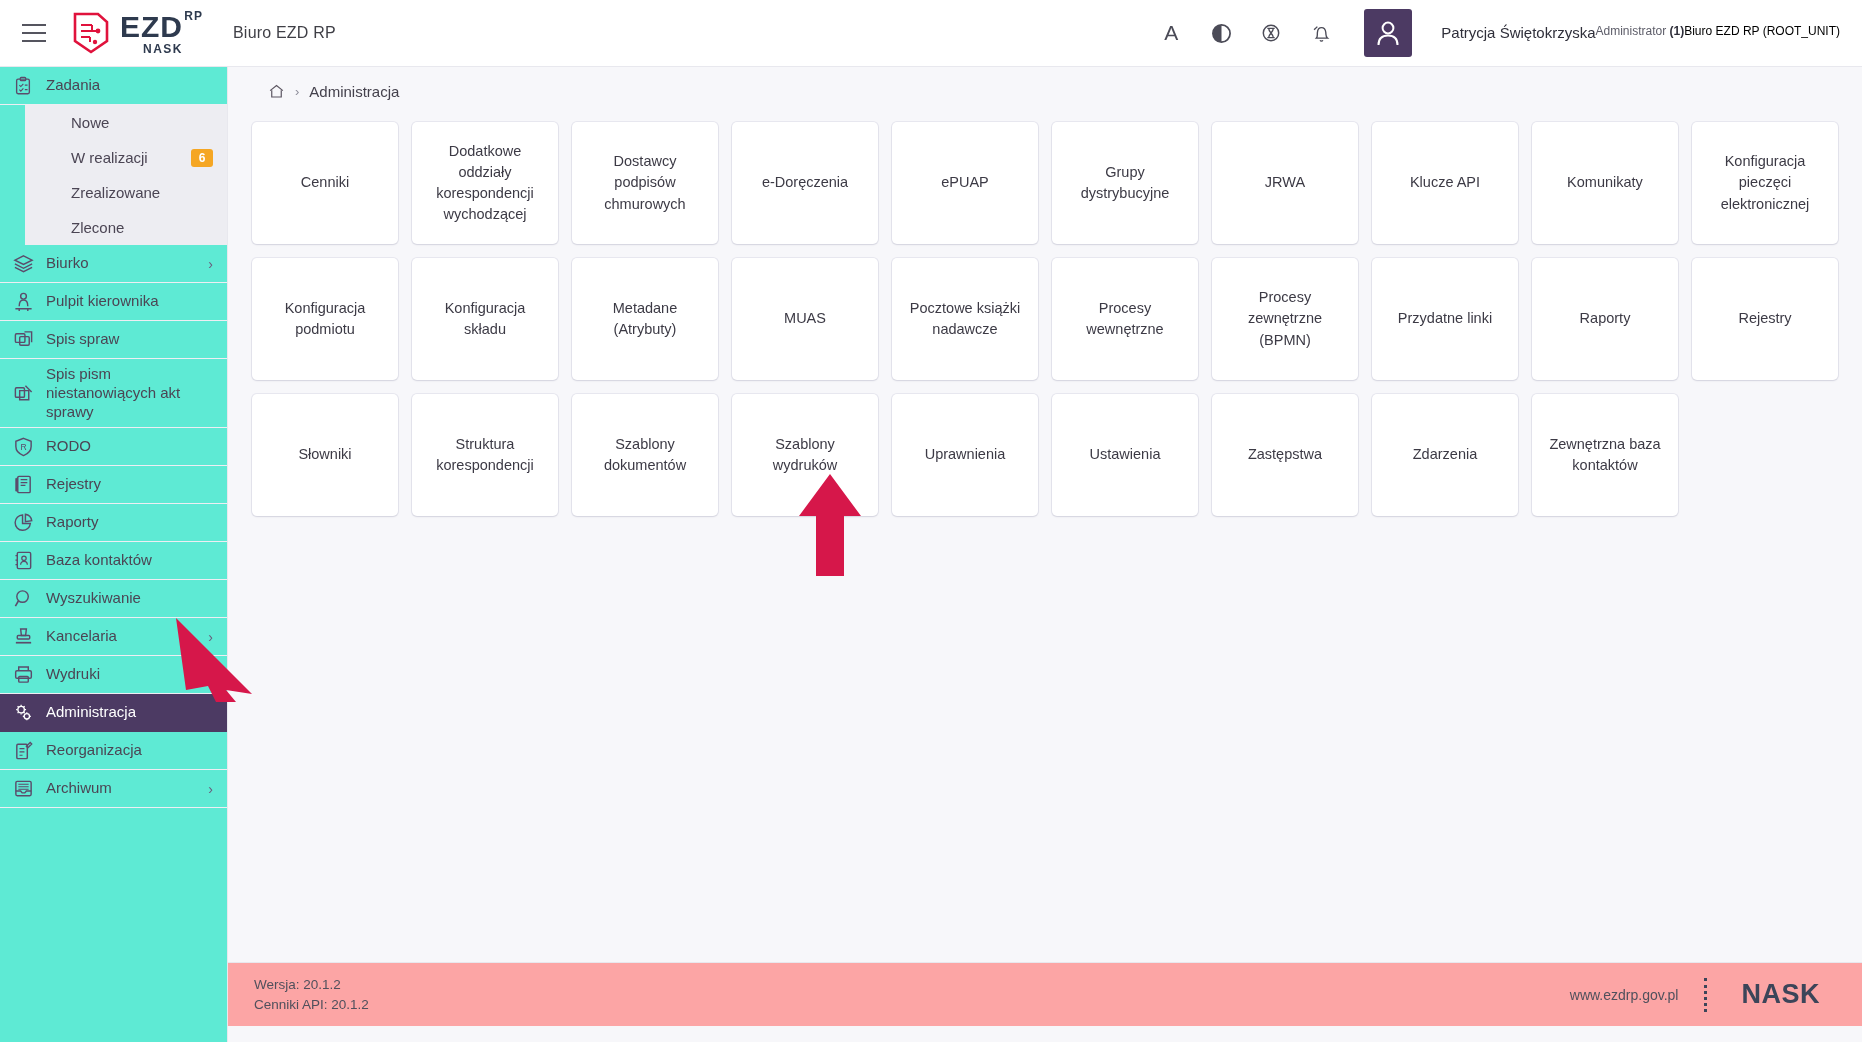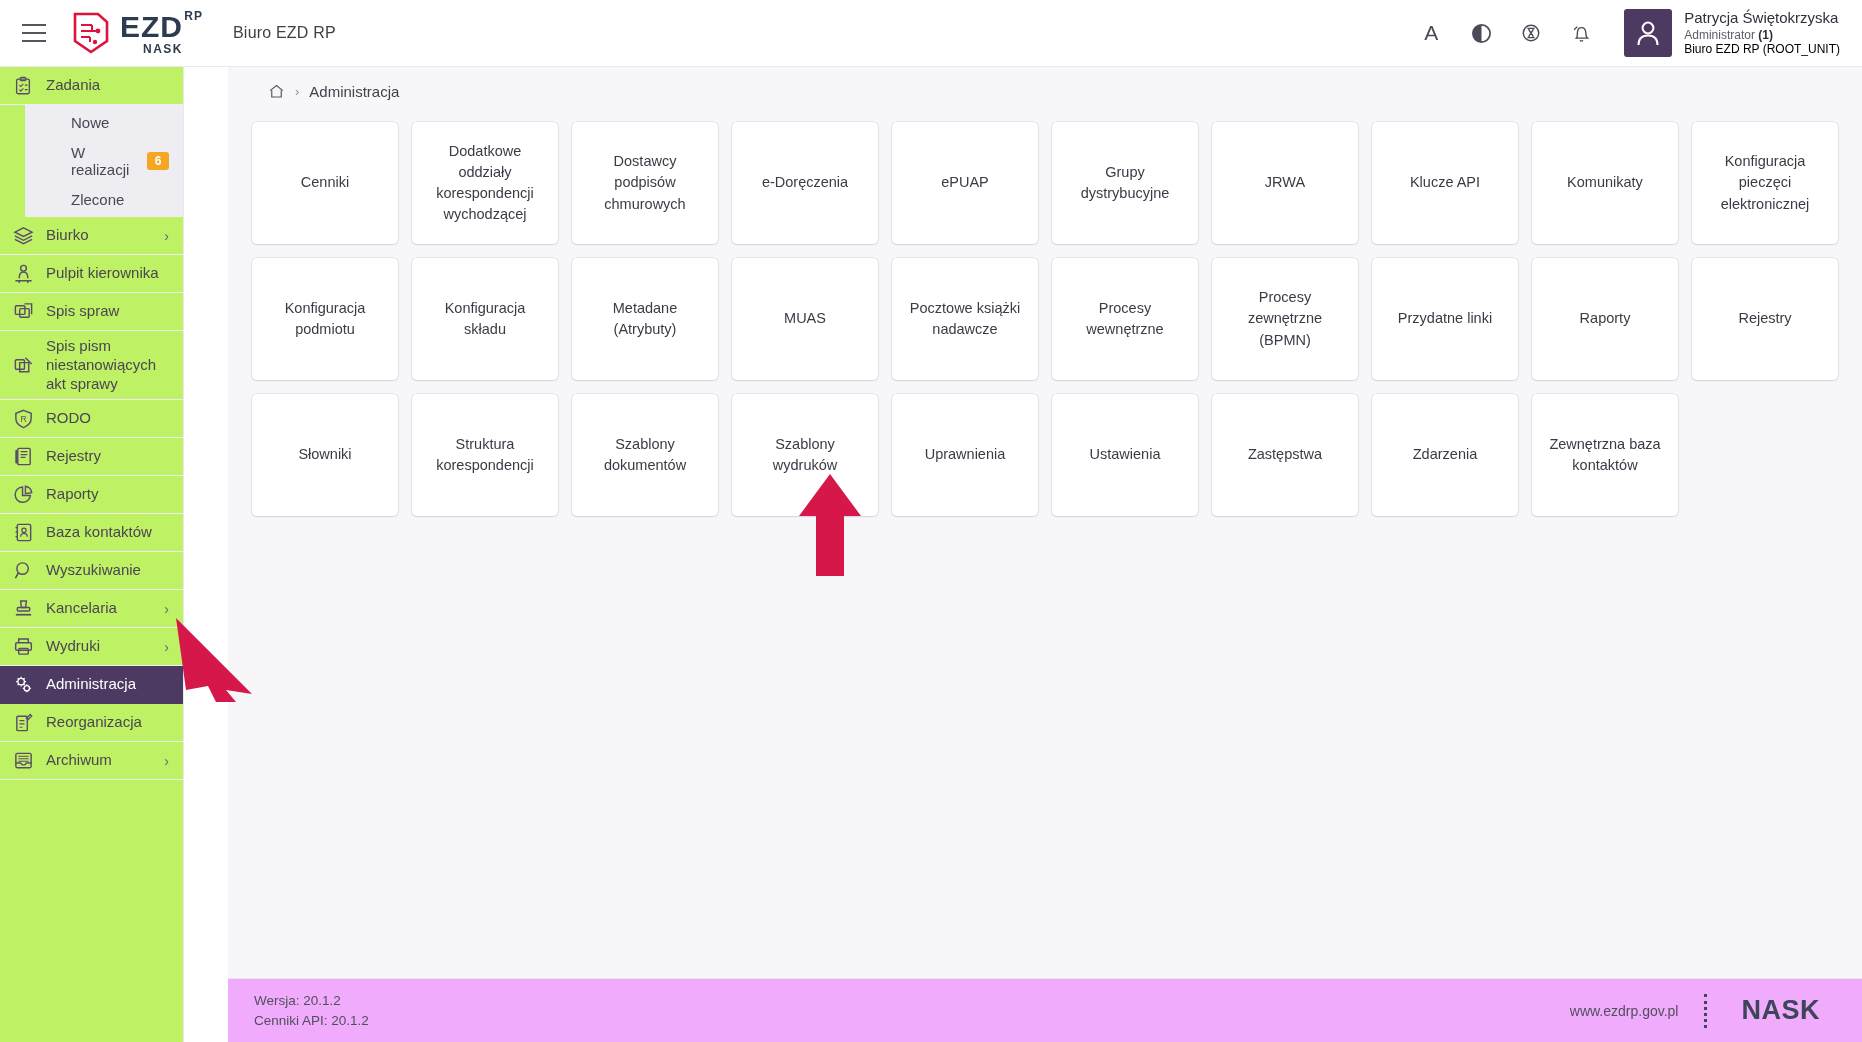--- a/index.html
+++ b/index.html
@@ -42,30 +42,30 @@
     width: 34px; height: 34px; display: flex; align-items:center; justify-content:center;
     cursor: pointer; color: #4b4b57;
   }
   .hicon.font-a { font-size: 21px; color:#4b4b57; font-family:"Liberation Sans",sans-serif; }
 
   .user-box { display:flex; align-items:center; gap: 12px; margin-right: 22px; }
   .avatar {
     width: 48px; height: 48px; background: #4c3a63; border-radius: 3px;
     display:flex; align-items:center; justify-content:center;
   }
-  .user-meta { display:flex; flex-direction:column; line-height:1.22; }
+  .user-meta { display:flex; flex-direction:row; line-height:1.22;margin-left:17px; }
   .user-name { font-size: 15px; color: #2f2f3a; }
   .user-role { font-size: 12px; color: #5c5c68; }
   .user-role b { color:#2f2f3a; }
   .user-unit { font-size: 12px; color: #000000; }
 
   
   .sidebar {
-    position: absolute; top: 67px; left: 0; width: 184px; height: 975px;
-    background: #bef264; border-right: 1px solid #e8e8ee; overflow: hidden; z-index: 10;
+    position: absolute; top: 67px; left: 0; width: 228px; height: 975px;
+    background: #5eead4; border-right: 1px solid #e8e8ee; overflow: hidden; z-index: 10;
   }
   .nav-item {
     display: flex; align-items: center; min-height: 38px;
     padding: 6px 14px 6px 10px; gap: 10px; cursor: pointer;
     border-bottom: 1px solid #eeeef3; color: #4b4554; font-size: 15px;
     position: relative;
   }
   .nav-item .ni-icon { width: 26px; min-width:26px; display:flex; align-items:center; justify-content:center; color:#5b4c6b; }
   .nav-item .ni-label { flex: 1; line-height: 1.25; }
   .nav-item .ni-chevron { color:#6b5b7b; font-size: 14px; }
@@ -100,22 +100,22 @@
   .tile {
     background:#ffffff; border-radius: 5px; height: 122px;
     box-shadow: 0 1px 2px rgba(30,30,60,.10), 0 0 0 1px rgba(225,225,235,.7);
     display:flex; align-items:center; justify-content:center;
     text-align:center; padding: 8px 10px; cursor:pointer;
     font-size: 14.5px; color:#3c3a45; line-height: 1.45;
   }
 
   
   .footer {
-    position:absolute; bottom: 0; left: 228px; width: 1634px; height: 64px;
-    background: #f0abfc; border-top: 1px solid #e8e8ee;
+    position:absolute; bottom: 16px; left: 228px; width: 1634px; height: 64px;
+    background: #fca5a5; border-top: 1px solid #e8e8ee;
     display:flex; align-items:center; z-index: 12;
   }
   .footer-versions { padding-left: 26px; font-size: 13.5px; color:#50505c; line-height:1.45; }
   .footer-spacer { flex:1; }
   .footer-url { font-size: 14px; color:#50505c; margin-right: 26px; }
   .footer-div { width:0; border-left: 3px dotted #3c4559; height: 34px; margin-right: 34px; }
   .footer-nask { font-size: 27px; font-weight: bold; color:#3c4559; letter-spacing: 0.5px; margin-right: 42px; }
 
   
   .arrow { position:absolute; z-index: 30; pointer-events:none; }
@@ -209,20 +209,23 @@
     <span class="ni-label">Zadania</span>
   </div>
 
   <div class="nav-sub-group">
     <div class="nav-sub">
       <span class="ns-label">Nowe</span>
     </div>
     <div class="nav-sub">
       <span class="ns-label">W realizacji</span>
       <span class="badge">6</span>
+    </div>
+    <div class="nav-sub">
+      <span class="ns-label">Zrealizowane</span>
     </div>
     <div class="nav-sub">
       <span class="ns-label">Zlecone</span>
     </div>
   </div>
 
   <div class="nav-item">
     <span class="ni-icon">
       <svg width="21" height="21" viewBox="0 0 22 22">
         <path d="M11 3 L20 7.5 L11 12 L2 7.5 Z" fill="none" stroke="#5b4c6b" stroke-width="1.5"></path>

